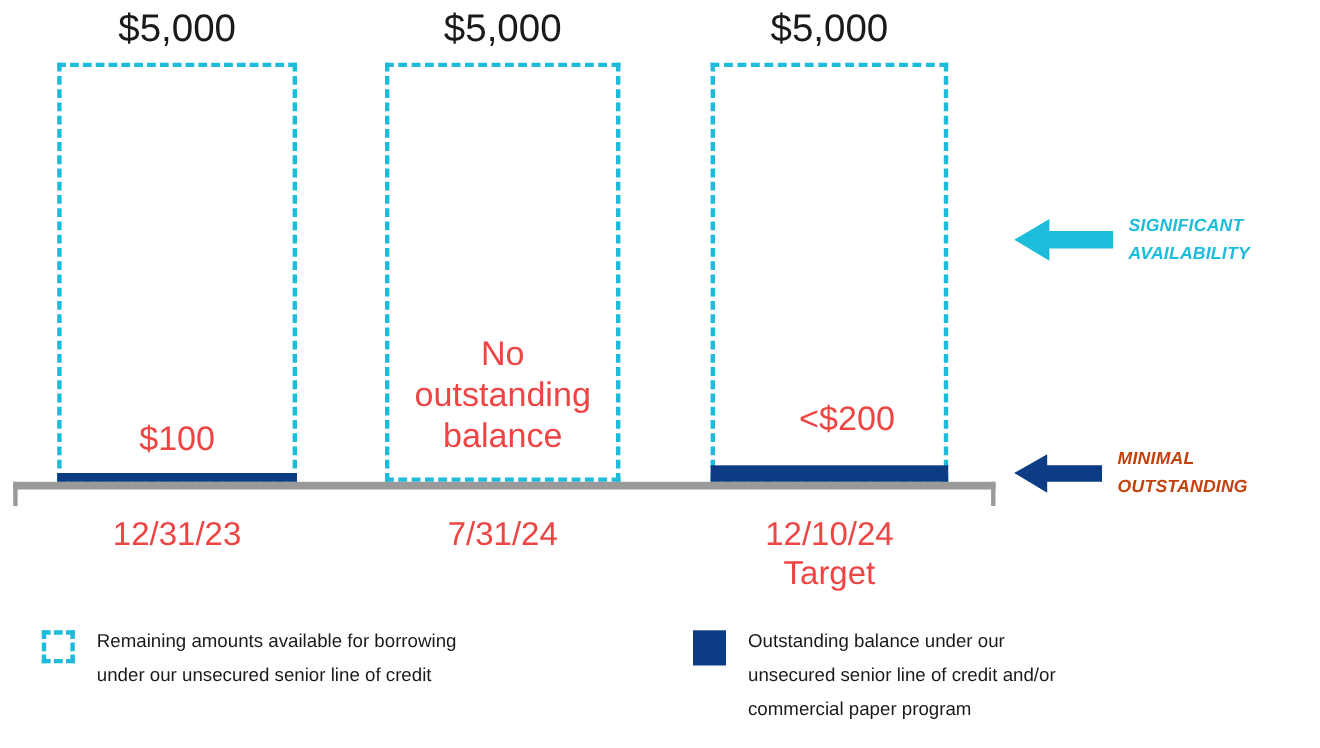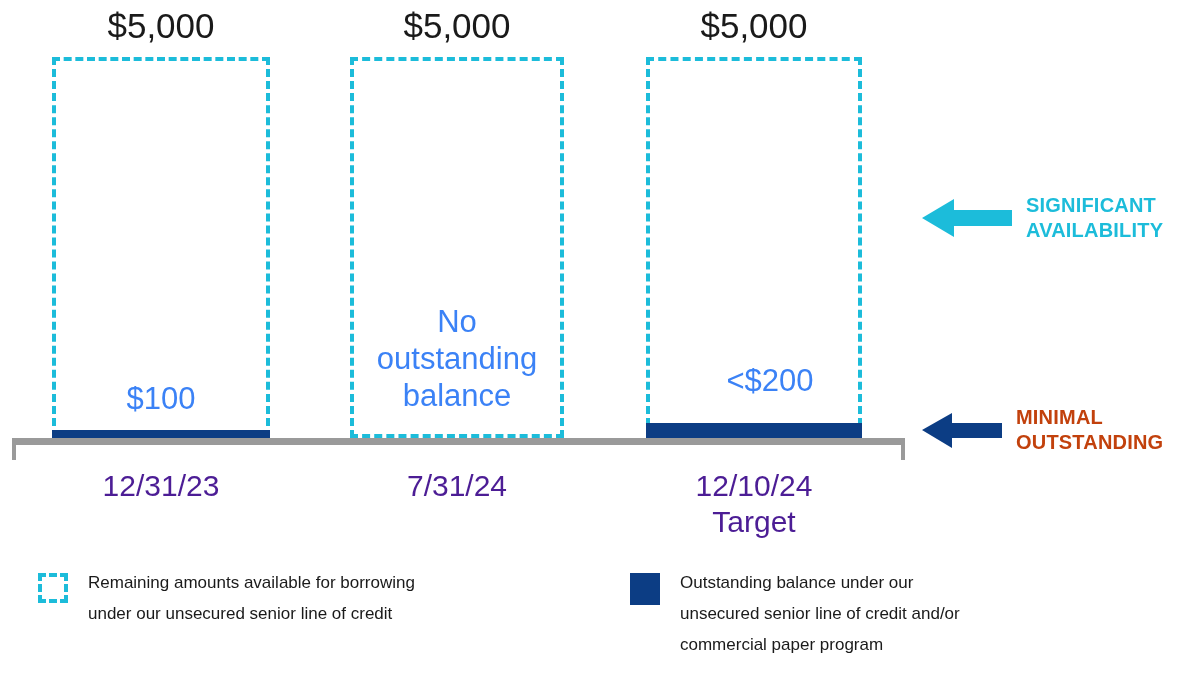--- a/index.html
+++ b/index.html
@@ -53,64 +53,65 @@
     font-size: 35px;
     line-height: 40px;
     font-family: "Liberation Sans", sans-serif;
     white-space: nowrap;
   }
 
   
   .inner-label {
     position: absolute;
     text-align: center;
-    color: #3b82f6;
+    color: #ef4444;
     font-size: 31px;
     line-height: 37px;
     font-family: "Liberation Sans", sans-serif;
   }
 
   
   .axis-line {
     position: absolute;
     background: #9A9A9A;
   }
   .axis-tick {
     position: absolute;
     background: #9A9A9A;
     width: 4px;
   }
 
   
   .cat-label {
     position: absolute;
     text-align: center;
-    color: #4c1d95;
+    color: #ef4444;
     font-size: 30px;
     line-height: 36px;
     font-family: "Liberation Sans", sans-serif;
     white-space: nowrap;
   }
   .cat-label .sub {
     display: block;
   }
 
   
   .annotation {
     position: absolute;
     display: flex;
     align-items: center;
   }
   .annotation .anno-text {
     font-weight: bold;
-    font-size: 20px;
+    font-size: 16px;
     line-height: 25px;
     letter-spacing: 0.2px;
     white-space: pre-line;
     font-family: "Liberation Sans", sans-serif;
+    font-style: italic;
   }
   .anno-arrow { display: block; }
 
   
   .legend {
     position: absolute;
     left: 0;
     top: 555px;
     width: 1200px;
     height: 125px;

